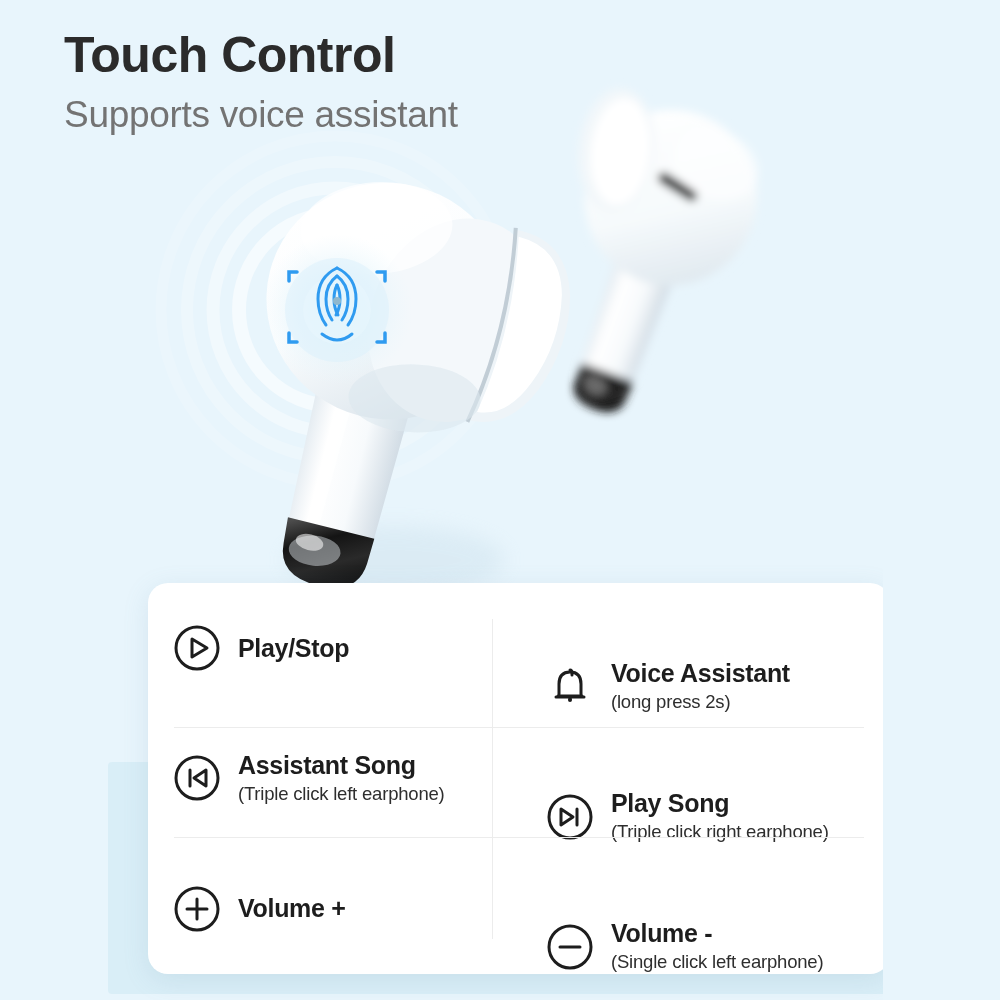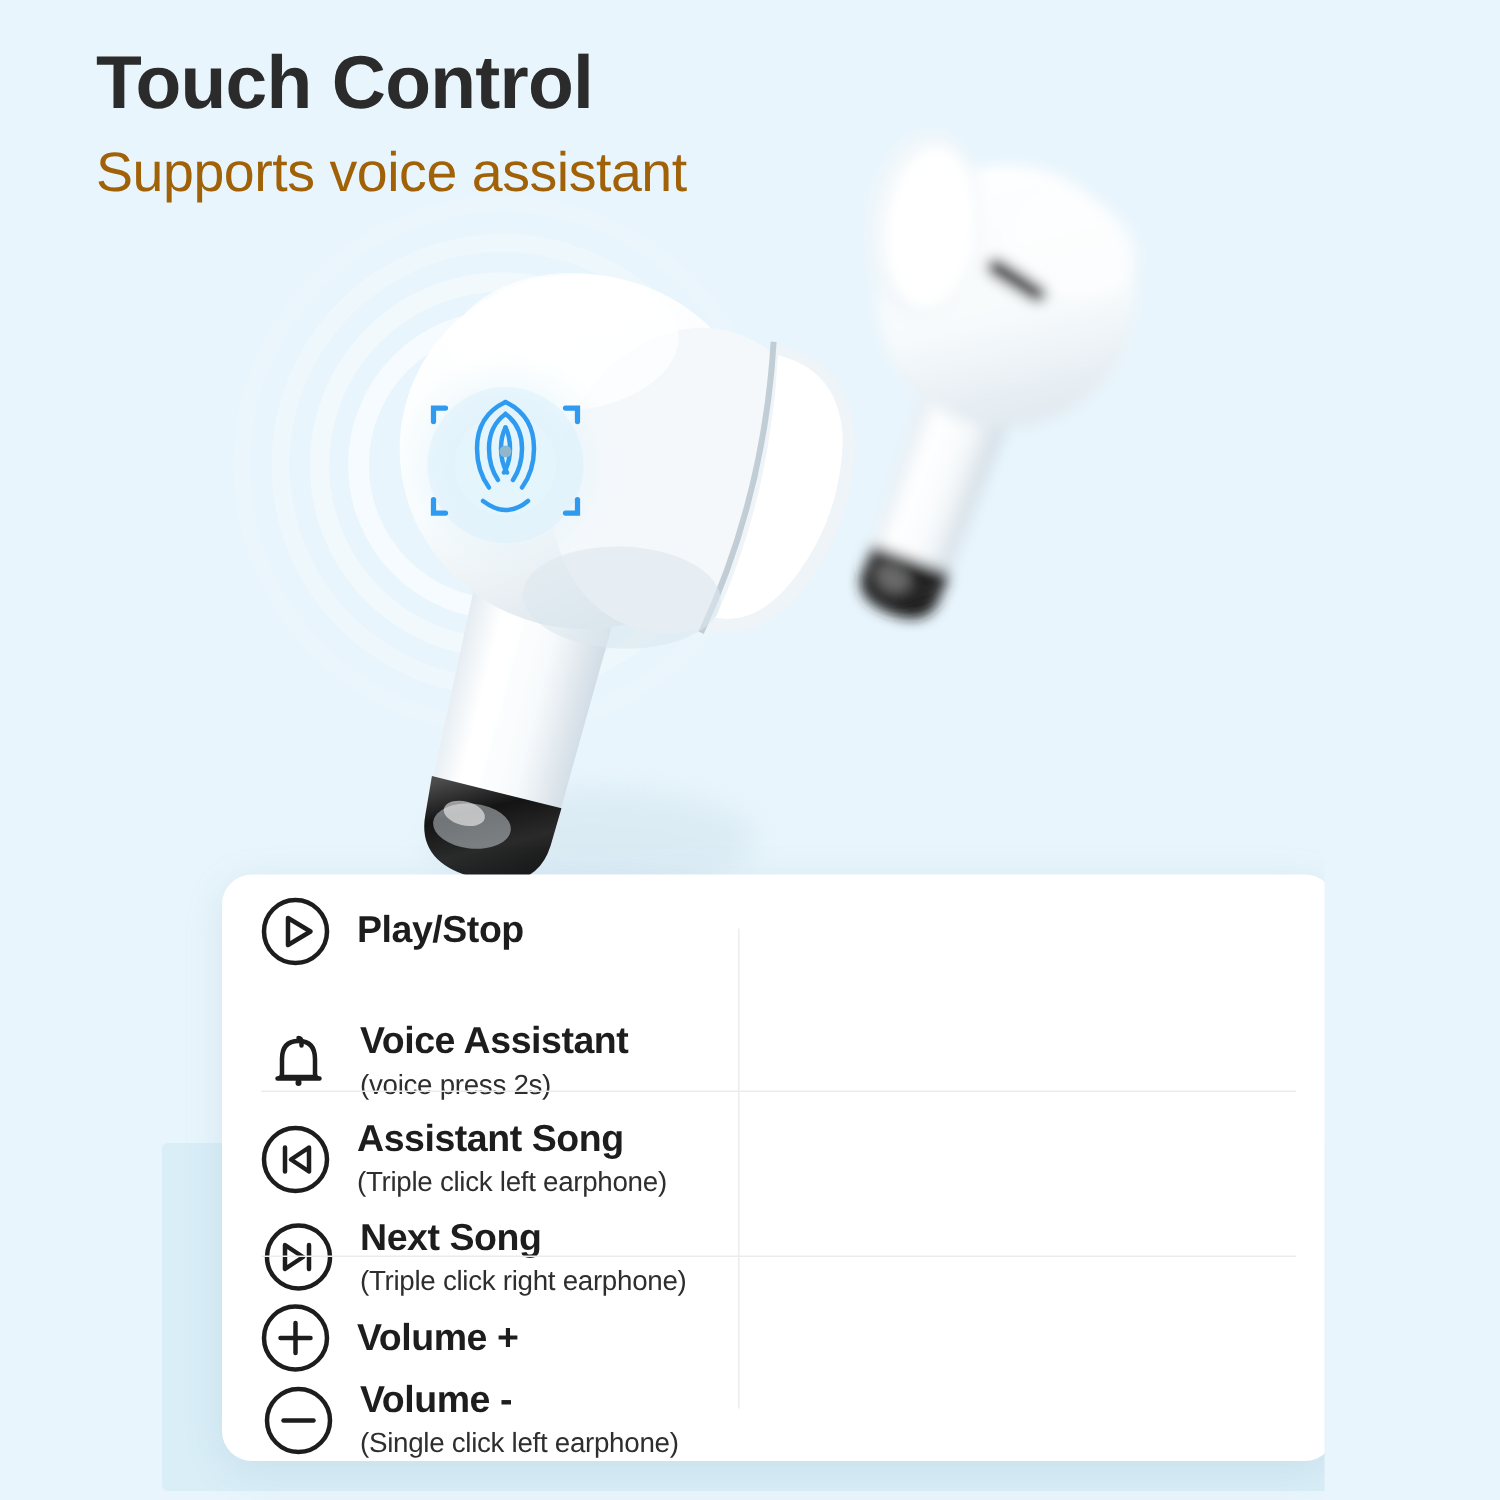--- a/index.html
+++ b/index.html
@@ -33,21 +33,21 @@
     font-size: 50px;
     font-weight: bold;
     color: #2b2b2b;
     letter-spacing: -0.5px;
     line-height: 1.08;
     margin: 0;
   }
   .subtitle {
     font-size: 37px;
     font-weight: normal;
-    color: #a16207;
+    color: #737373;
     letter-spacing: -0.3px;
     line-height: 1.15;
     margin: 12px 0 0 0;
   }
 
   
   .bg-block {
     position: absolute;
     left: 108px;
     top: 762px;
@@ -80,21 +80,21 @@
     border-radius: 20px;
     box-shadow: 0 6px 26px rgba(110, 150, 175, 0.16);
     z-index: 30;
     box-sizing: border-box;
   }
   .grid {
     position: relative;
     width: 100%;
     height: 100%;
     display: grid;
-    grid-template-columns: 1fr;
+    grid-template-columns: 1fr 1fr;
     grid-template-rows: 1fr 1fr 1fr;
   }
   .cell {
     display: flex;
     align-items: center;
     gap: 14px;
     padding: 0 14px 0 22px;
     box-sizing: border-box;
     position: relative;
   }
@@ -303,21 +303,21 @@
         <span class="icon-wrap">
           <svg width="50" height="50" viewBox="0 0 50 50">
             <path d="M25 9 q2 0 2 3 l0 2" fill="none" stroke="#1d1d1d" stroke-width="3" stroke-linecap="round"></path>
             <path d="M25 11 q-11 0 -11 12 l0 10 q0 3 -3 3 l28 0 q-3 0 -3 -3 l0 -10 q0 -12 -11 -12 Z" fill="none" stroke="#1d1d1d" stroke-width="3" stroke-linejoin="round"></path>
             <path d="M14 35 l22 0" stroke="#1d1d1d" stroke-width="3" stroke-linecap="round"></path>
             <path d="M25 36 q2 0 2 3 q0 2 -2 2 q-2 0 -2 -2 q0 -3 2 -3 Z" fill="#1d1d1d"></path>
           </svg>
         </span>
         <span class="txt">
           <span class="feat-title">Voice Assistant</span>
-          <span class="feat-sub">(voice press 2s)</span>
+          <span class="feat-sub">(long press 2s)</span>
         </span>
       </div>
 
       <div class="cell">
         <span class="icon-wrap">
           <svg width="50" height="50" viewBox="0 0 50 50">
             <circle cx="25" cy="25" r="21" fill="none" stroke="#1d1d1d" stroke-width="3"></circle>
             <path d="M18 17 L18 33" stroke="#1d1d1d" stroke-width="3" stroke-linecap="round"></path>
             <path d="M34 17 L22 25 L34 33 Z" fill="none" stroke="#1d1d1d" stroke-width="3" stroke-linejoin="round"></path>
           </svg>
@@ -330,21 +330,21 @@
 
       <div class="cell right-col">
         <span class="icon-wrap">
           <svg width="50" height="50" viewBox="0 0 50 50">
             <circle cx="25" cy="25" r="21" fill="none" stroke="#1d1d1d" stroke-width="3"></circle>
             <path d="M16 17 L28 25 L16 33 Z" fill="none" stroke="#1d1d1d" stroke-width="3" stroke-linejoin="round"></path>
             <path d="M32 17 L32 33" stroke="#1d1d1d" stroke-width="3" stroke-linecap="round"></path>
           </svg>
         </span>
         <span class="txt">
-          <span class="feat-title">Next Song</span>
+          <span class="feat-title">Play Song</span>
           <span class="feat-sub">(Triple click right earphone)</span>
         </span>
       </div>
 
       <div class="cell">
         <span class="icon-wrap">
           <svg width="50" height="50" viewBox="0 0 50 50">
             <circle cx="25" cy="25" r="21" fill="none" stroke="#1d1d1d" stroke-width="3"></circle>
             <path d="M25 15 L25 35 M15 25 L35 25" stroke="#1d1d1d" stroke-width="3" stroke-linecap="round"></path>
           </svg>

